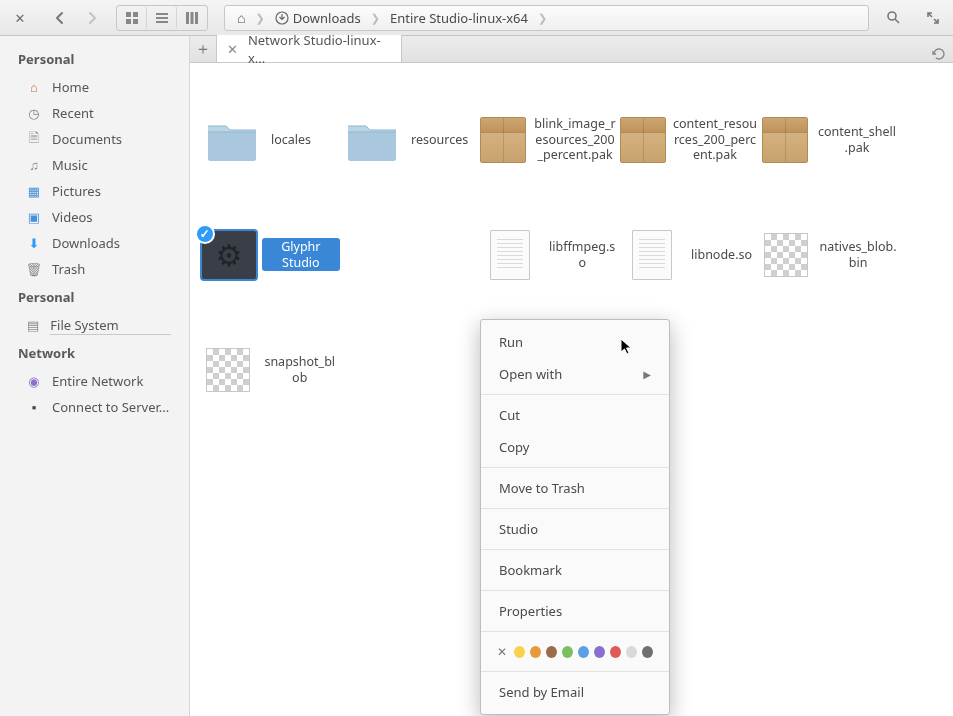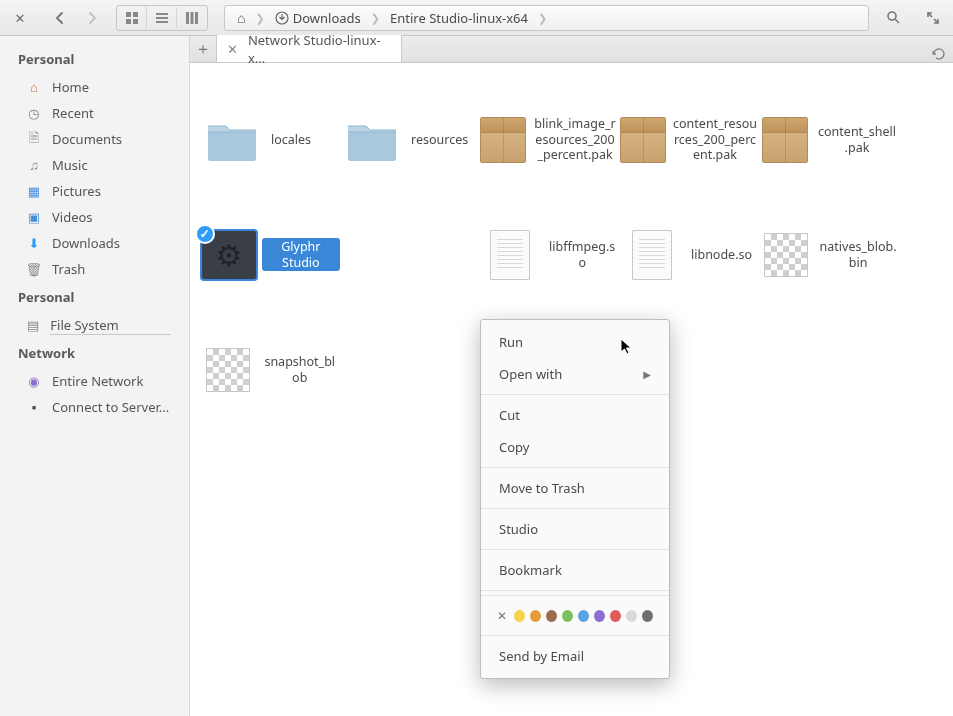--- a/index.html
+++ b/index.html
@@ -405,20 +405,24 @@
           <div class="mi">
      <span>Studio</span>
 
   </div>
           <hr>
           <div class="mi">
      <span>Bookmark</span>
 
   </div>
           <hr>
+          <div class="mi">
+     <span>Properties</span>
+
+  </div>
           <hr>
           <div class="tags">
             <span class="tx">✕</span>
             <span class="dot" style="background:#f7d24a"></span>
             <span class="dot" style="background:#e79a3c"></span>
             <span class="dot" style="background:#9c6b4a"></span>
             <span class="dot" style="background:#7bbf5e"></span>
             <span class="dot" style="background:#5aa0e6"></span>
             <span class="dot" style="background:#8a6fd1"></span>
             <span class="dot" style="background:#e05a5a"></span>

